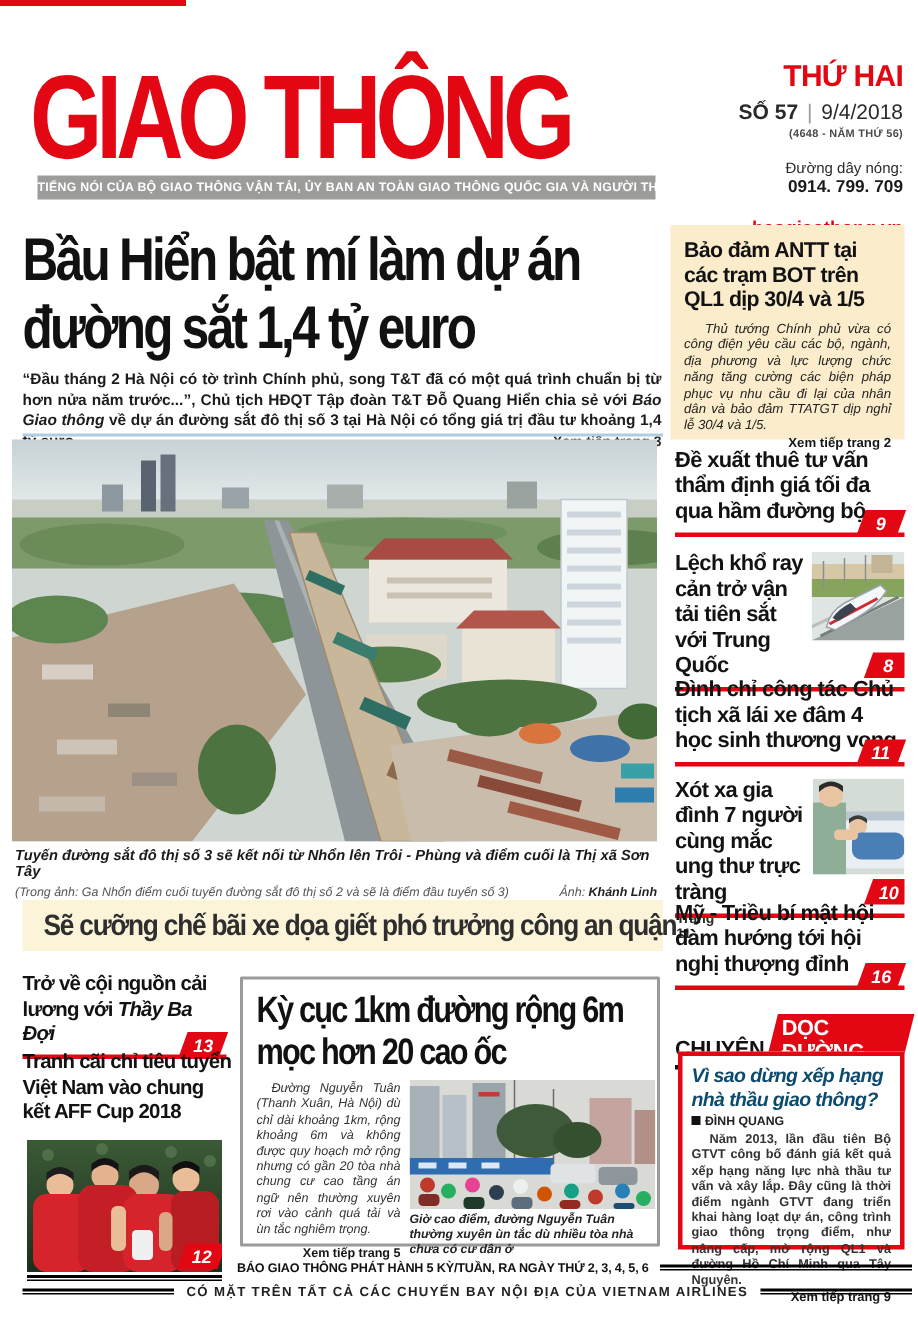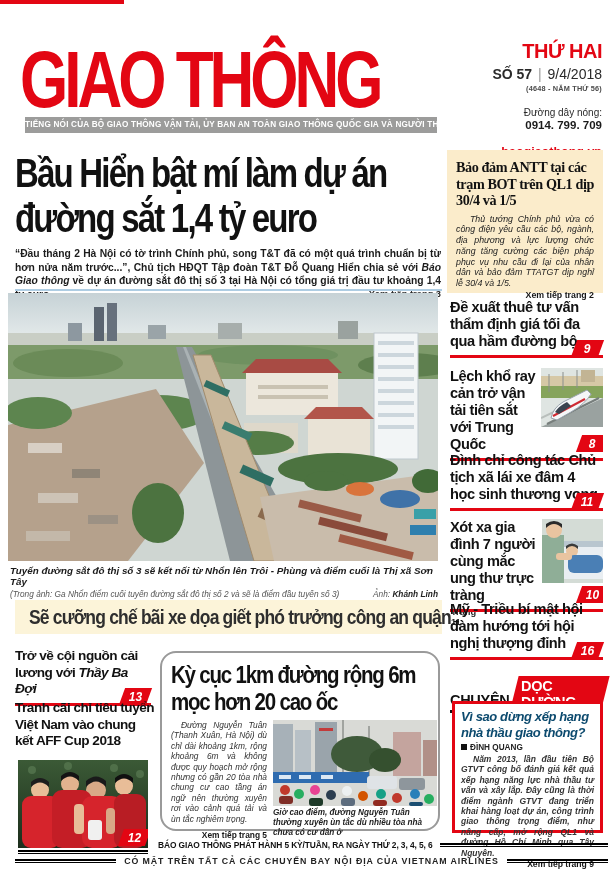--- a/index.html
+++ b/index.html
@@ -31,21 +31,21 @@
              font-size:33px; letter-spacing:-1.8px; line-height:37px;
              transform:scaleY(1.22); transform-origin:top left; }
   .lead-intro { position:absolute; left:15px; top:247px; width:426px; font-size:10.3px; font-weight:bold;
              line-height:13.6px; color:#1c1c1c; text-align:justify; }
   .lead-intro i { font-style:italic; }
   .lead-intro .cont { float:right; font-size:9.3px; color:#2a2a2a; }
   .lead-divider { position:absolute; left:15px; top:289px; width:427px; height:2px; background:#aecde3; }
 
   
   .antt-box { position:absolute; left:447px; top:150px; width:156px; height:143px; background:#fbeccb; padding:9px 9px 7px; }
-  .antt-box .t { font-size:14.2px; font-weight:bold; line-height:16.5px; letter-spacing:-.4px; color:#121212;font-family:Liberation Serif, serif; }
+  .antt-box .t { font-size:14.2px; font-weight:bold; line-height:16.5px; letter-spacing:-.4px; color:#121212; }
   .antt-box .b { margin-top:5px; font-size:8.8px; font-style:italic; line-height:10.8px; color:#222; text-align:justify; text-indent:14px; }
   .antt-box .c { text-align:right; font-size:8.8px; font-weight:bold; margin-top:1px; }
 
   
   .main-photo { position:absolute; left:8px; top:293px; width:430px; height:268px; overflow:hidden; background:#cfd6d2; }
   .main-caption { position:absolute; left:10px; top:565px; width:428px; }
   .main-caption .l1 { font-size:9.8px; font-weight:bold; font-style:italic; color:#1a1a1a; }
   .main-caption .l2 { display:flex; justify-content:space-between; margin-top:2px; font-size:8.3px; font-style:italic; color:#555; }
   .main-caption .credit b { color:#222; }
 
@@ -74,34 +74,34 @@
   
   .dd-header { position:absolute; left:450px; top:676px; width:155px; display:flex; align-items:flex-end; }
   .dd-black { font-size:14.5px; font-weight:bold; color:#111; border-bottom:3px solid #111; padding:0 3px 2px 0; letter-spacing:-.3px; }
   .dd-red { background:#e30613; color:#fff; font-size:14.5px; font-weight:bold; letter-spacing:-.3px;
             transform:skewX(-14deg); padding:2px 7px 3px; margin-left:2px; }
   .dd-red span { display:inline-block; transform:skewX(14deg); }
   .dd-box { position:absolute; left:452px; top:701px; width:151px; height:132px; border:3px solid #e30613; background:#fff; padding:5px 6px 4px; }
   .dd-title { font-size:13px; font-weight:bold; font-style:italic; line-height:15.5px; letter-spacing:-.4px; color:#0c4a6e; }
   .dd-byline { font-size:8.2px; font-weight:bold; color:#222; margin-top:3px; }
   .dd-byline .sq { display:inline-block; width:6px; height:6px; background:#111; margin-right:3px; }
-  .dd-body { font-size:8.5px; font-style:italic; font-weight:bold; color:#333; line-height:10.4px; text-align:justify; text-indent:12px; margin-top:2px; }
+  .dd-body { font-size:8.5px; font-weight:bold; color:#333; line-height:10.4px; text-align:justify; text-indent:12px; margin-top:2px; }
   .dd-cont { text-align:right; font-size:8.6px; font-weight:bold; margin-top:1px; }
 
   
   .lc-item1 { position:absolute; left:15px; top:648px; width:136px; }
   .lc-item2 { position:absolute; left:15px; top:700px; width:140px; }
   .lc-title { font-size:13.6px; font-weight:bold; line-height:16.5px; letter-spacing:-.5px; color:#121212; }
   .lc-title i { font-style:italic; }
   .lc-photo { position:absolute; left:18px; top:760px; width:130px; height:88px; overflow:hidden; }
   .lc-photo .badge { right:0; bottom:2px; }
   .photo-underline { position:absolute; left:18px; top:850px; width:130px; height:4px; border-top:2px solid #000; border-bottom:1px solid #000; }
 
   
-  .center-box { position:absolute; left:160px; top:651px; width:280px; height:180px; border:2px solid #9a9a9a; border-radius:16px; background:#fff; padding:7px 9px; }
+  .center-box { position:absolute; left:160px; top:651px; width:280px; height:180px; border:2px solid #9a9a9a; border-radius:1px; background:#fff; padding:7px 9px; }
   .cb-title { font-size:20.5px; font-weight:bold; letter-spacing:-1.2px; line-height:23px; color:#111;
               transform:scaleY(1.2); transform-origin:top left; white-space:nowrap; }
   .cb-row { display:flex; gap:6px; margin-top:14px; }
   .cb-textcol { flex:0 0 96px; }
   .cb-body { font-size:8.4px; font-style:italic; color:#333; line-height:10.4px; text-align:justify; text-indent:10px; }
   .cb-cont { text-align:right; font-size:8.4px; font-weight:bold; margin-top:6px; }
   .cb-photocol { flex:1; }
   .cb-photo { width:164px; height:86px; overflow:hidden; }
   .cb-caption { font-size:8.2px; font-weight:bold; font-style:italic; color:#222; line-height:10px; margin-top:2px; }
 

